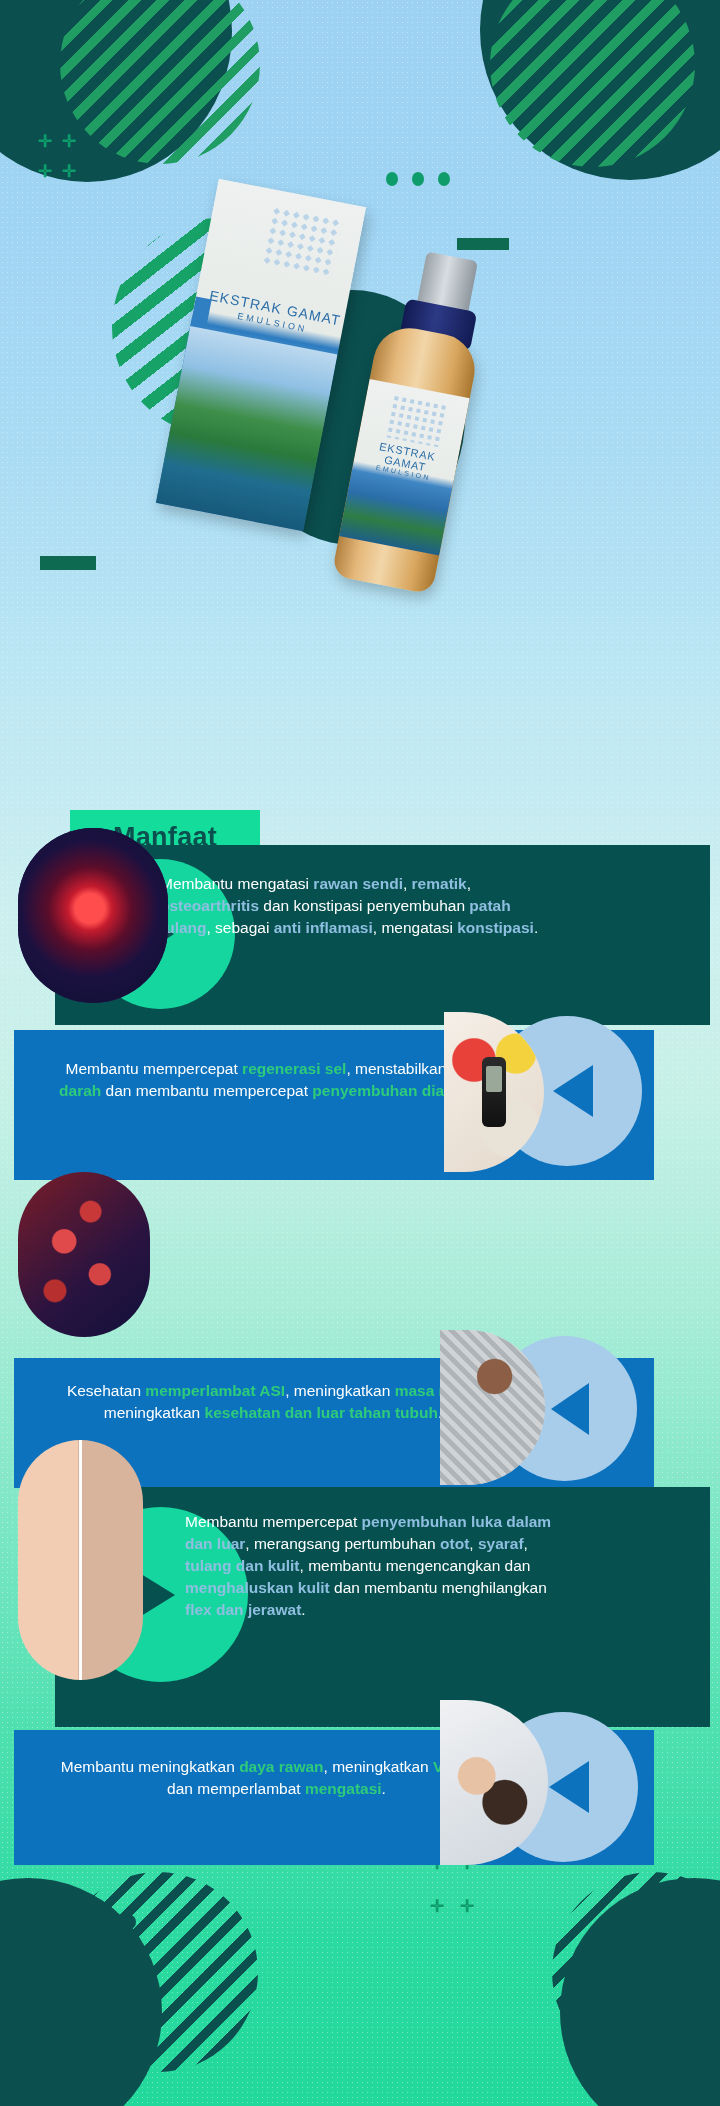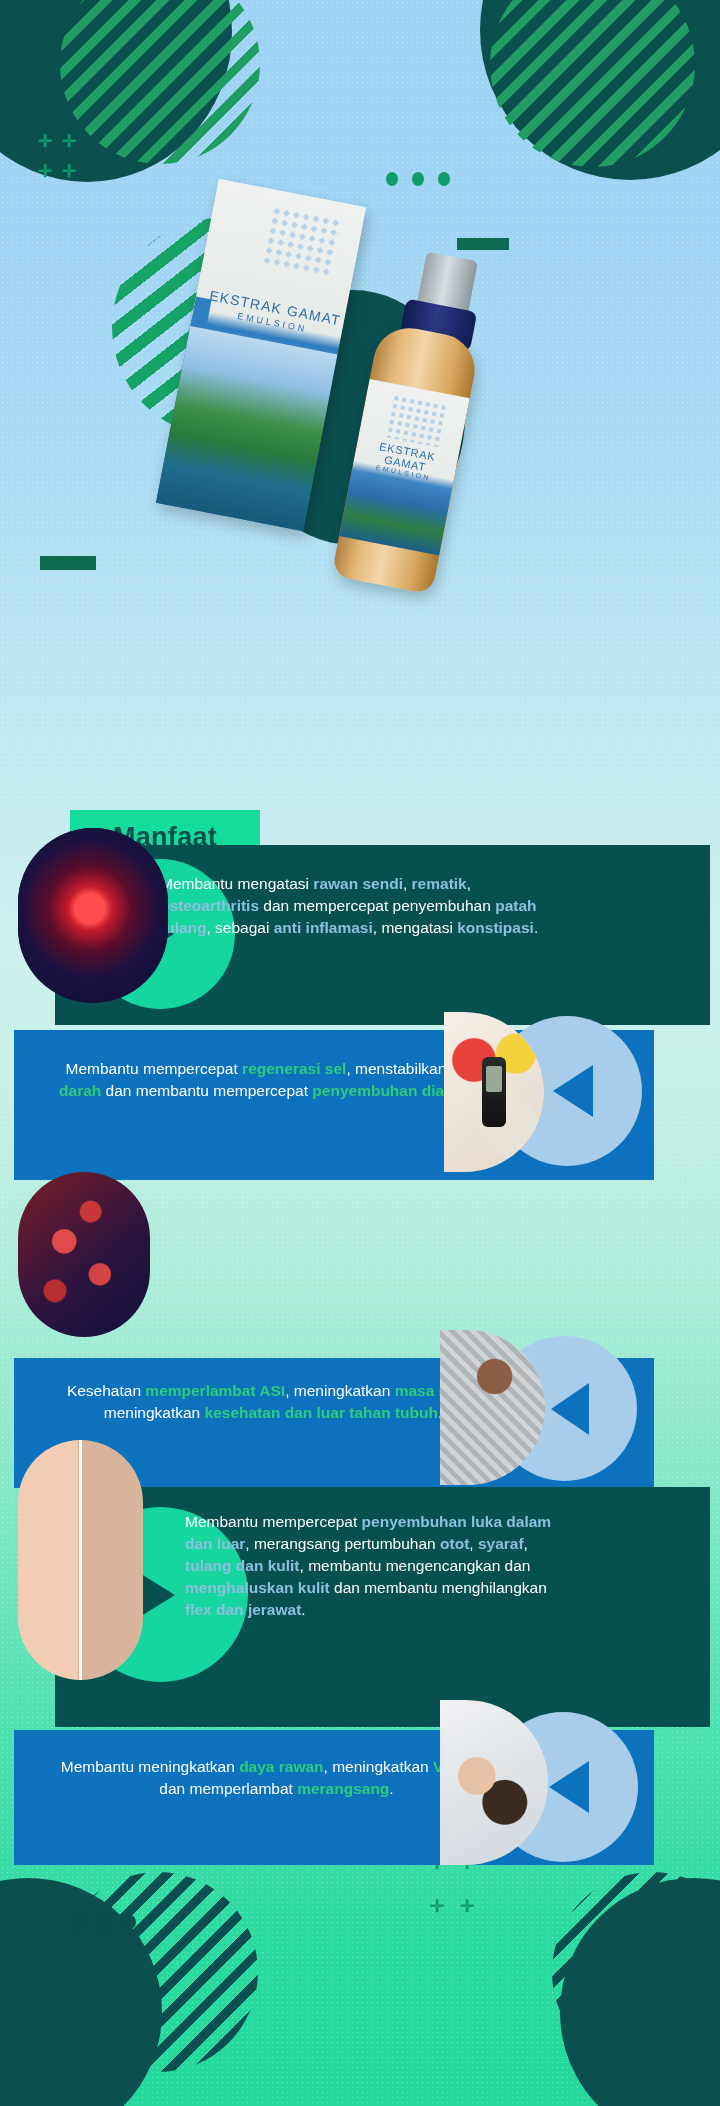--- a/index.html
+++ b/index.html
@@ -263,21 +263,21 @@
 
   <div class="manfaat">
     <span>Manfaat</span>
   </div>
 
   <div class="card teal" style="left:55px; top:845px; width:655px; height:180px;">
     <div class="panel"></div>
     <div class="arrow right" style="left:30px; top:14px; width:150px; height:150px;">
       <div class="tri" style="border-left:40px solid #06504f;"></div>
     </div>
-    <div class="ctext" style="left:105px; top:28px; width:395px;"><span>Membantu mengatasi </span><b>rawan sendi</b><span>, </span><b>rematik</b><span>, </span><b>osteoarthritis</b><span> dan mempercepat penyembuhan </span><b>patah tulang</b><span>, sebagai </span><b>anti inflamasi</b><span>, mengatasi </span><b>konstipasi</b><span>.</span></div>
+    <div class="ctext" style="left:105px; top:28px; width:395px;"><span>Membantu mengatasi </span><b>rawan sendi</b><span>, </span><b>rematik</b><span>, </span><b>osteoarthritis</b><span> dan konstipasi penyembuhan </span><b>patah tulang</b><span>, sebagai </span><b>anti inflamasi</b><span>, mengatasi </span><b>konstipasi</b><span>.</span></div>
   </div>
   <div class="photo" style="left:18px; top:828px; width:150px; height:175px; border-radius:75px;">
     <div class="inner ph-knee"></div>
   </div>
 
   <div class="card blue" style="left:14px; top:1030px; width:640px; height:150px;">
     <div class="panel"></div>
     <div class="arrow left" style="left:478px; top:-14px; width:150px; height:150px;">
       <div class="tri" style="border-right:40px solid #0d72bd;"></div>
     </div>
@@ -316,21 +316,21 @@
     <div class="inner ph-face">
       <div class="line"></div>
     </div>
   </div>
 
   <div class="card blue" style="left:14px; top:1730px; width:640px; height:135px;">
     <div class="panel"></div>
     <div class="arrow left" style="left:474px; top:-18px; width:150px; height:150px;">
       <div class="tri" style="border-right:40px solid #0d72bd;"></div>
     </div>
-    <div class="ctext" style="left:40px; top:26px; width:445px;"><span>Membantu meningkatkan </span><b>daya rawan</b><span>, meningkatkan </span><b>Vitalitas</b><span> dan memperlambat </span><b>merangsang</b><span>.</span></div>
+    <div class="ctext" style="left:40px; top:26px; width:445px;"><span>Membantu meningkatkan </span><b>daya rawan</b><span>, meningkatkan </span><b>Vitalitas</b><span> dan memperlambat </span><b>mengatasi</b><span>.</span></div>
   </div>
   <div class="photo" style="left:440px; top:1700px; width:108px; height:165px; border-radius:0 82px 82px 0;">
     <div class="inner ph-couple"></div>
   </div>
 
   <div class="plus" style="left:430px; top:1855px; font-size:17px;">✛</div>
   <div class="plus" style="left:460px; top:1855px; font-size:17px;">✛</div>
   <div class="plus" style="left:430px; top:1898px; font-size:17px;">✛</div>
   <div class="plus" style="left:460px; top:1898px; font-size:17px;">✛</div>
 

